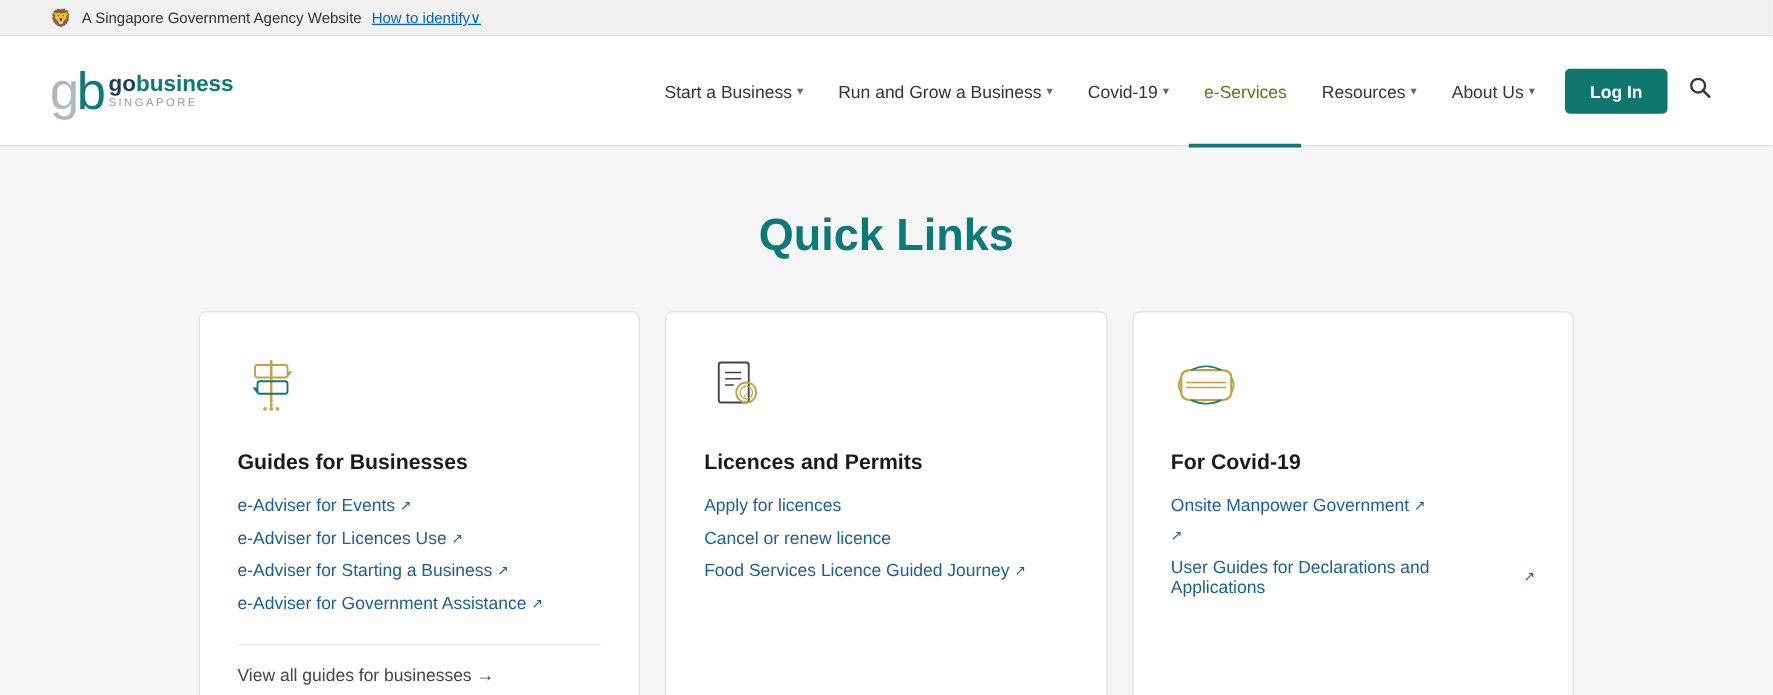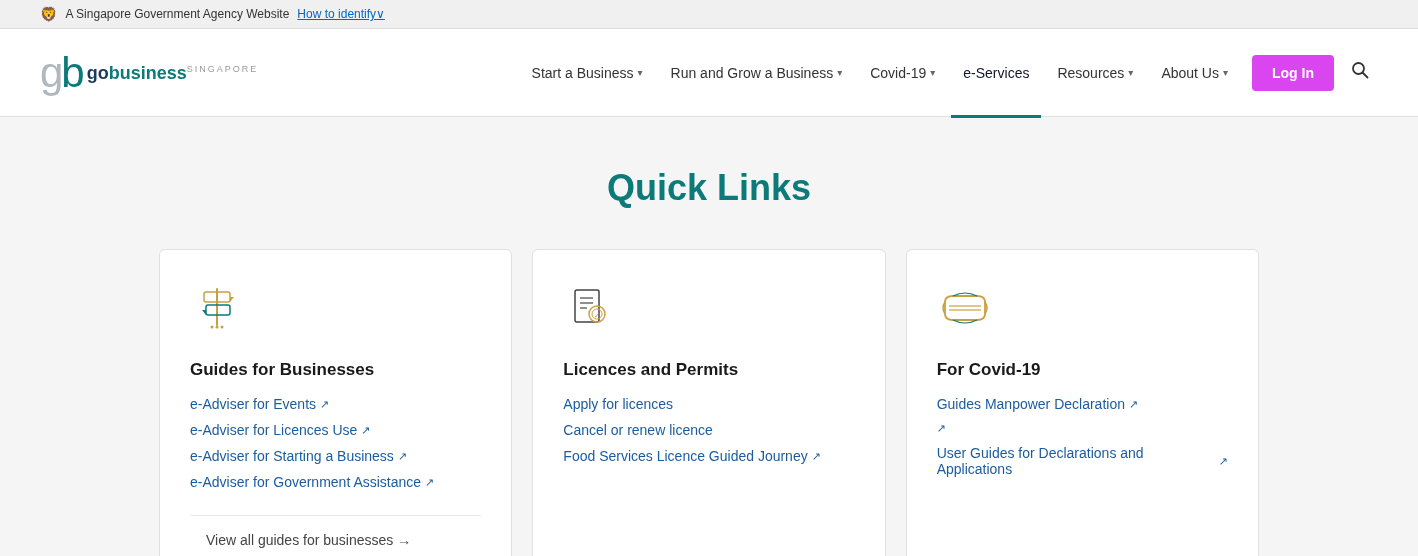--- a/index.html
+++ b/index.html
@@ -41,21 +41,21 @@
       gap: 4px;
     }
     .logo-gb .gb-letters {
       font-size: 42px;
       font-weight: 300;
       color: #b0b8be;
       letter-spacing: -2px;
       line-height: 1;
     }
     .logo-gb .gb-letters .b-letter { color: #0d7a7a; }
-    .logo-text { display: flex; flex-direction: row; line-height: 1; }
+    .logo-text { display: flex; flex-direction: column; line-height: 1; }
     .logo-text .go { font-size: 18px; font-weight: 700; color: #1a3a5c; display: inline; }
     .logo-text .business { font-size: 18px; font-weight: 700; color: #0d7a7a; display: inline; }
     .logo-text .singapore { font-size: 9px; letter-spacing: 2px; color: #999; text-transform: uppercase; display: block; margin-top: 1px; }
 
     nav {
       display: flex;
       align-items: center;
       gap: 4px;
     }
     .nav-item {
@@ -63,34 +63,34 @@
       align-items: center;
       gap: 4px;
       padding: 8px 12px;
       font-size: 14px;
       color: #333;
       cursor: pointer;
       white-space: nowrap;
       height: 90px;
       position: relative;
     }
-    .nav-item.active { color: #0f172a; }
+    .nav-item.active { color: #4d7c0f; }
     .nav-item.active::after {
       content: '';
       position: absolute;
       bottom: 0;
       left: 0;
       right: 0;
       height: 3px;
       background: #0d7a7a;
     }
     .nav-item .chevron { font-size: 10px; color: #666; }
 
     .nav-login-btn {
-      background: #d946ef;
+      background: #0f766e;
       color: #fff;
       border: none;
       padding: 10px 20px;
       border-radius: 4px;
       font-size: 14px;
       font-weight: 600;
       cursor: pointer;
       margin-left: 8px;
     }
     .nav-search-icon {
@@ -172,21 +172,20 @@
       border-top: 1px solid #e8e8e8;
     }
     .view-all-link {
       color: #444;
       font-size: 14px;
       cursor: pointer;
       display: flex;
       align-items: center;
       gap: 4px;
       text-decoration: none;
-      margin-left: 16px;
     }
 
     
     .icon-guides svg, .icon-licences svg, .icon-covid svg {
       width: 56px;
       height: 56px;
     }
   </style>
 </head>
 <body>
@@ -336,21 +335,21 @@
           <path d="M8 22 Q4 28 8 34" stroke="#c8a040" stroke-width="1.5" fill="none"></path>
           <path d="M48 22 Q52 28 48 34" stroke="#c8a040" stroke-width="1.5" fill="none"></path>
 
           <path d="M16 16 Q28 10 40 16" stroke="#0d7a7a" stroke-width="1.2" fill="none"></path>
           <path d="M16 40 Q28 46 40 40" stroke="#0d7a7a" stroke-width="1.2" fill="none"></path>
         </svg>
       </div>
       <div class="card-title">For Covid-19</div>
       <div class="card-links">
         <a class="card-link">
-          <span>Guides Manpower Declaration</span>
+          <span>Onsite Manpower Government</span>
           <span class="ext-icon">↗</span>
         </a>
         <a class="card-link">
           <span class="ext-icon">↗</span>
         </a>
         <a class="card-link">
           <span>User Guides for Declarations and Applications</span>
           <span class="ext-icon">↗</span>
         </a>
       </div>

